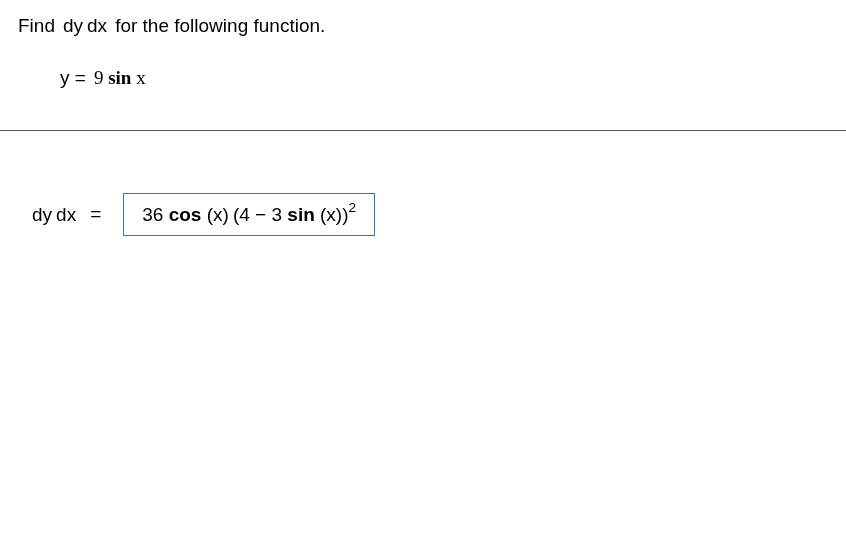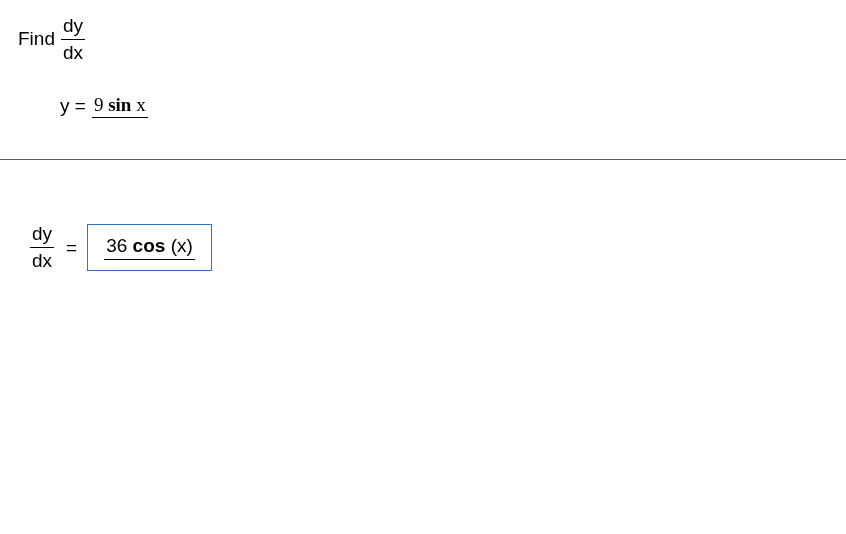--- a/index.html
+++ b/index.html
@@ -16,21 +16,20 @@
   .content {
     padding: 14px 18px 0 18px;
   }
   .line1 {
     display: flex;
     align-items: center;
     margin-bottom: 28px;
   }
   .frac {
     display: inline-flex;
-    flex-direction: column;
     align-items: center;
     vertical-align: middle;
     margin: 0 6px;
   }
   .frac .num, .frac .den {
     padding: 0 2px;
     line-height: 1.25;
   }
   .frac .bar {
     width: 100%;
@@ -51,21 +50,21 @@
   }
   .answer-row {
     display: flex;
     align-items: center;
     margin-top: 48px;
     margin-left: 6px;
   }
   .answer-box {
     border: 1.6px solid #2b74c9;
     padding: 9px 10px;
-    margin-left: 4px;
+    margin-left: 16px;
   }
   .bold { font-weight: bold; }
   .sup {
     font-size: 0.72em;
     position: relative;
     top: -0.6em;
   }
   .nb { white-space: nowrap; }
 </style>
 </head>
@@ -73,20 +72,21 @@
 
 <div class="content">
 
   <div class="line1">
     <span>Find</span>
     <span class="frac">
       <span class="num">dy</span>
       <span class="bar"></span>
       <span class="den">dx</span>
     </span>
+    <span>for the following function.</span>
   </div>
 
   <div class="eq-row">
     <span>y =</span>
     <span class="frac" style="margin-left:6px;font-family:Liberation Serif, serif;">
       <span class="num nb">
         <span>9</span>
         <span class="bold">sin</span>
         <span> </span>
         <span>x</span>
@@ -112,16 +112,27 @@
     <span class="answer-box">
       <span class="frac">
         <span class="num nb">
           <span>36</span>
           <span> </span>
           <span class="bold">cos</span>
           <span> </span>
           <span>(x)</span>
         </span>
         <span class="bar"></span>
+        <span class="den nb">
+          <span>(4</span>
+          <span> </span>
+          <span>−</span>
+          <span> </span>
+          <span>3</span>
+          <span> </span>
+          <span class="bold">sin</span>
+          <span> </span>
+          <span>(x))</span><span class="sup">2</span>
+        </span>
       </span>
     </span>
   </div>
 </div>
 
 </body></html>

